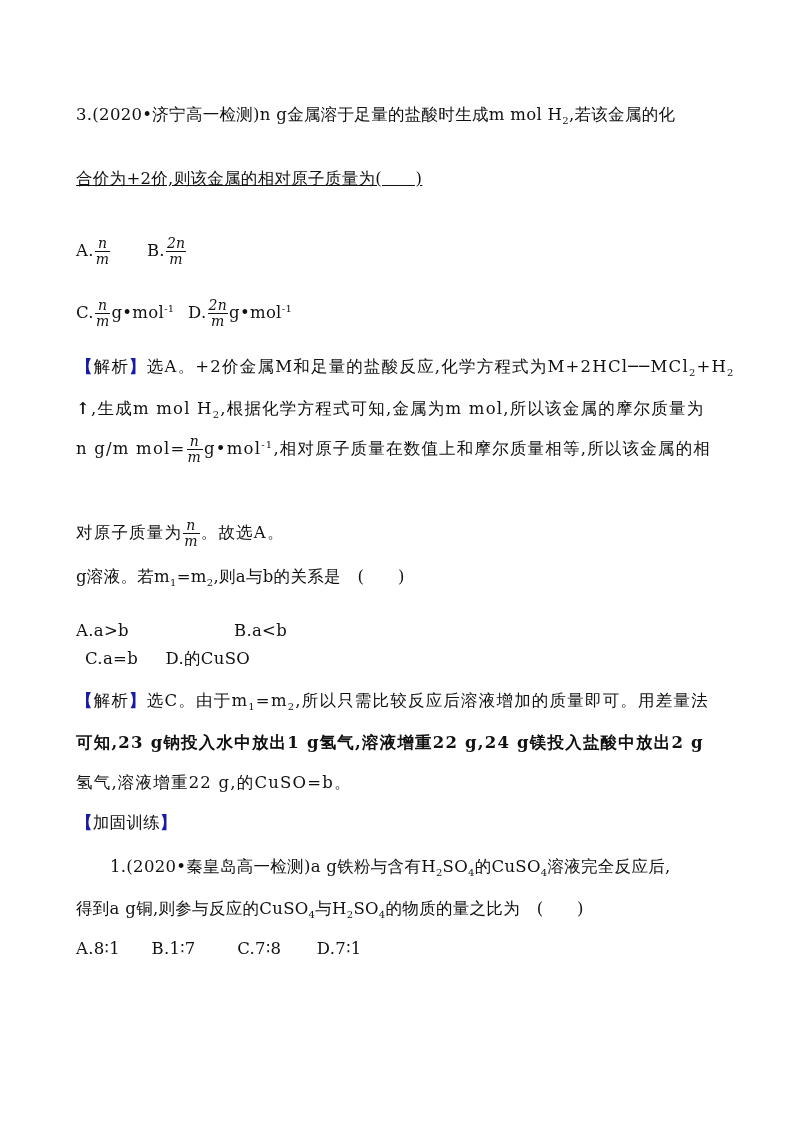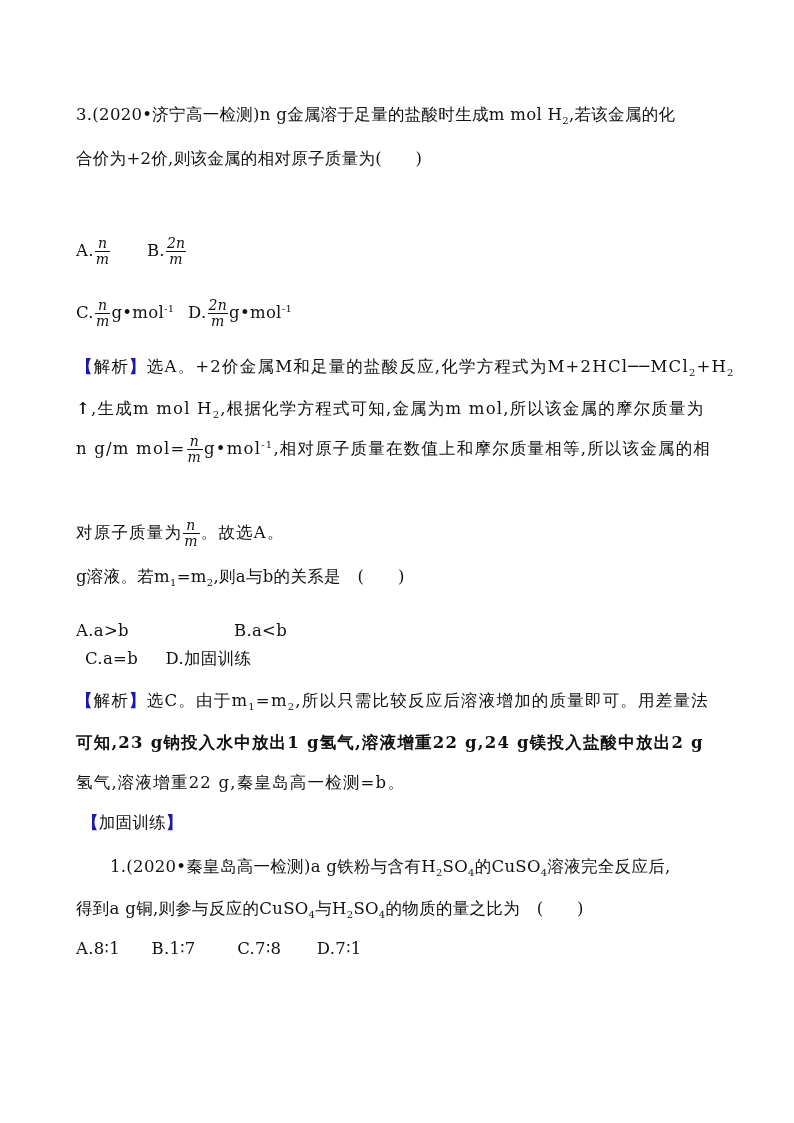--- a/index.html
+++ b/index.html
@@ -19,21 +19,21 @@
     .opt { display: inline-block; }
   </style>
 </head>
 <body>
 
 <div class="page">
 
   <div class="line" style="top:104px;">
     <span>3.(2020•济宁高一检测)n g金属溶于足量的盐酸时生成m mol H</span><sub>2</sub><span>,若该金属的化</span>
   </div>
-  <div class="line" style="top:148px;">合价为+2价,则该金属的相对原子质量为(　　)</div>
+  <div class="line" style="top:168px;text-decoration:underline;">合价为+2价,则该金属的相对原子质量为(　　)</div>
 
   <div class="line" style="top:236px;">
     <span class="opt">
       <span>A.</span><span class="frac"><span class="num">n</span><span class="den">m</span></span>
     </span>
     <span class="opt" style="margin-left:30px;">
       <span>B.</span><span class="frac"><span class="num">2n</span><span class="den">m</span></span>
     </span>
   </div>
 
@@ -61,30 +61,30 @@
 
   <div class="line" style="top:566px;">
     <span>g溶液。若m</span><sub>1</sub><span>=m</span><sub>2</sub><span>,则a与b的关系是　(　　)</span>
   </div>
   <div class="line" style="top:620px;">
     <span class="opt">A.a&gt;b</span>
     <span class="opt" style="position:absolute; left:158px;">B.a&lt;b</span>
   </div>
   <div class="line" style="top:648px; left:85px;">
     <span class="opt">C.a=b</span>
-    <span class="opt" style="margin-left:22px;">D.加固训练</span>
+    <span class="opt" style="margin-left:22px;">D.的CuSO</span>
   </div>
 
   <div class="line analysis-line" style="top:690px;">
     <span class="bracket">【</span><span class="tag-text">解析</span><span class="bracket">】</span><span>选C。由于m</span><sub>1</sub><span>=m</span><sub>2</sub><span>,所以只需比较反应后溶液增加的质量即可。用差量法</span>
   </div>
   <div class="line analysis-line" style="top:732px;font-weight:bold;">可知,23 g钠投入水中放出1 g氢气,溶液增重22 g,24 g镁投入盐酸中放出2 g</div>
-  <div class="line analysis-line" style="top:772px;">氢气,溶液增重22 g,秦皇岛高一检测=b。</div>
+  <div class="line analysis-line" style="top:772px;">氢气,溶液增重22 g,的CuSO=b。</div>
 
-  <div class="line" style="top:812px;margin-left:6px;">
+  <div class="line" style="top:812px;">
     <span class="bracket">【</span><span>加固训练</span><span class="bracket">】</span>
   </div>
 
   <div class="line" style="top:856px; left:110px;">
     <span>1.(2020•秦皇岛高一检测)a g铁粉与含有H</span><sub>2</sub><span>SO</span><sub>4</sub><span>的CuSO</span><sub>4</sub><span>溶液完全反应后,</span>
   </div>
   <div class="line" style="top:898px;">
     <span>得到a g铜,则参与反应的CuSO</span><sub>4</sub><span>与H</span><sub>2</sub><span>SO</span><sub>4</sub><span>的物质的量之比为　(　　)</span>
   </div>
   <div class="line" style="top:938px;">

